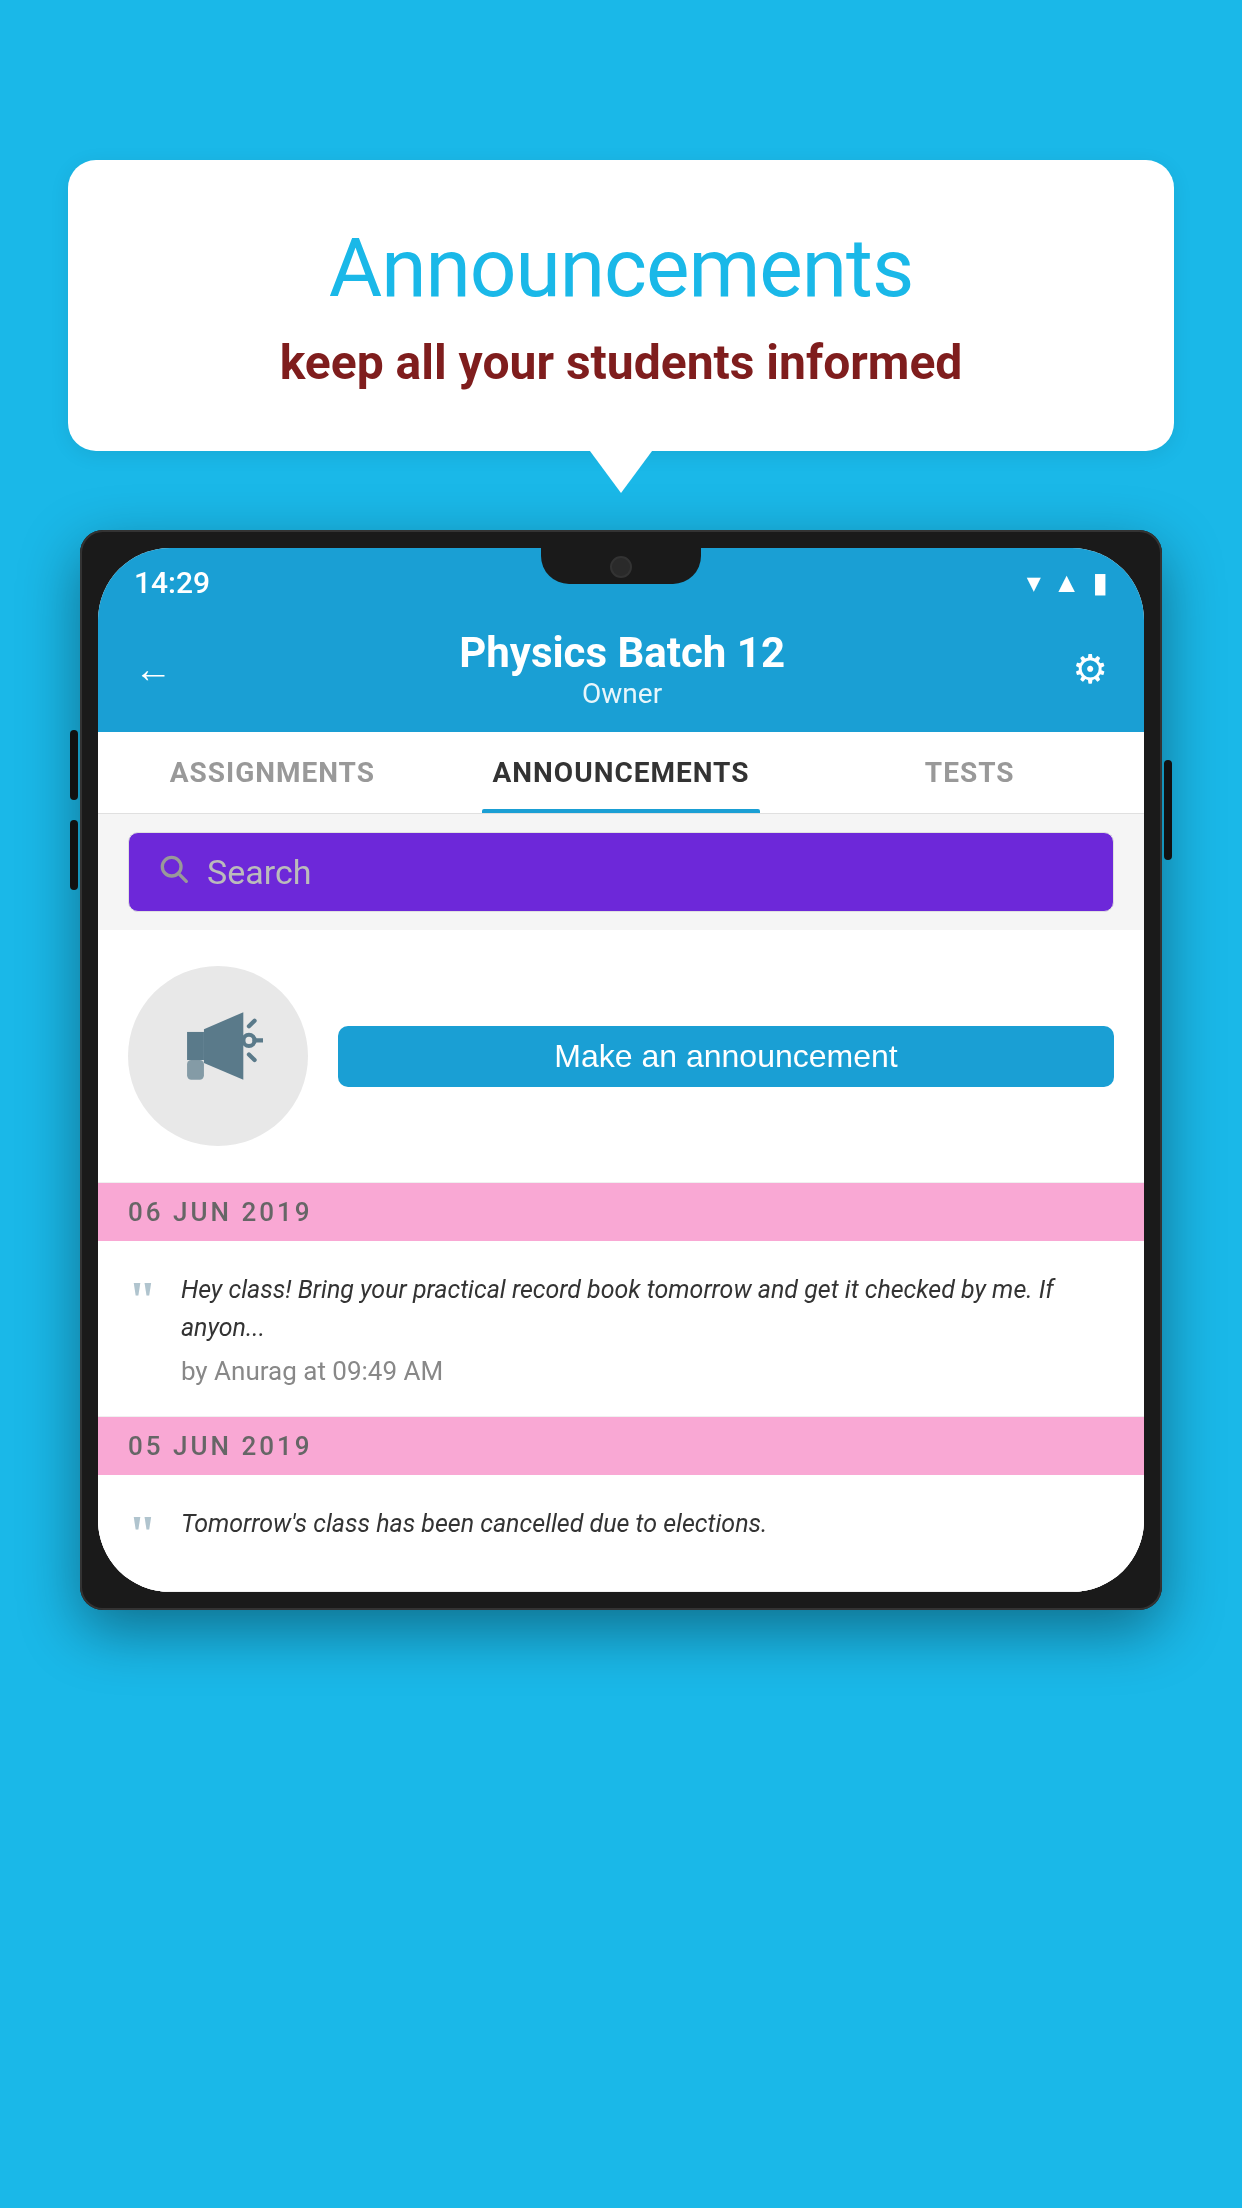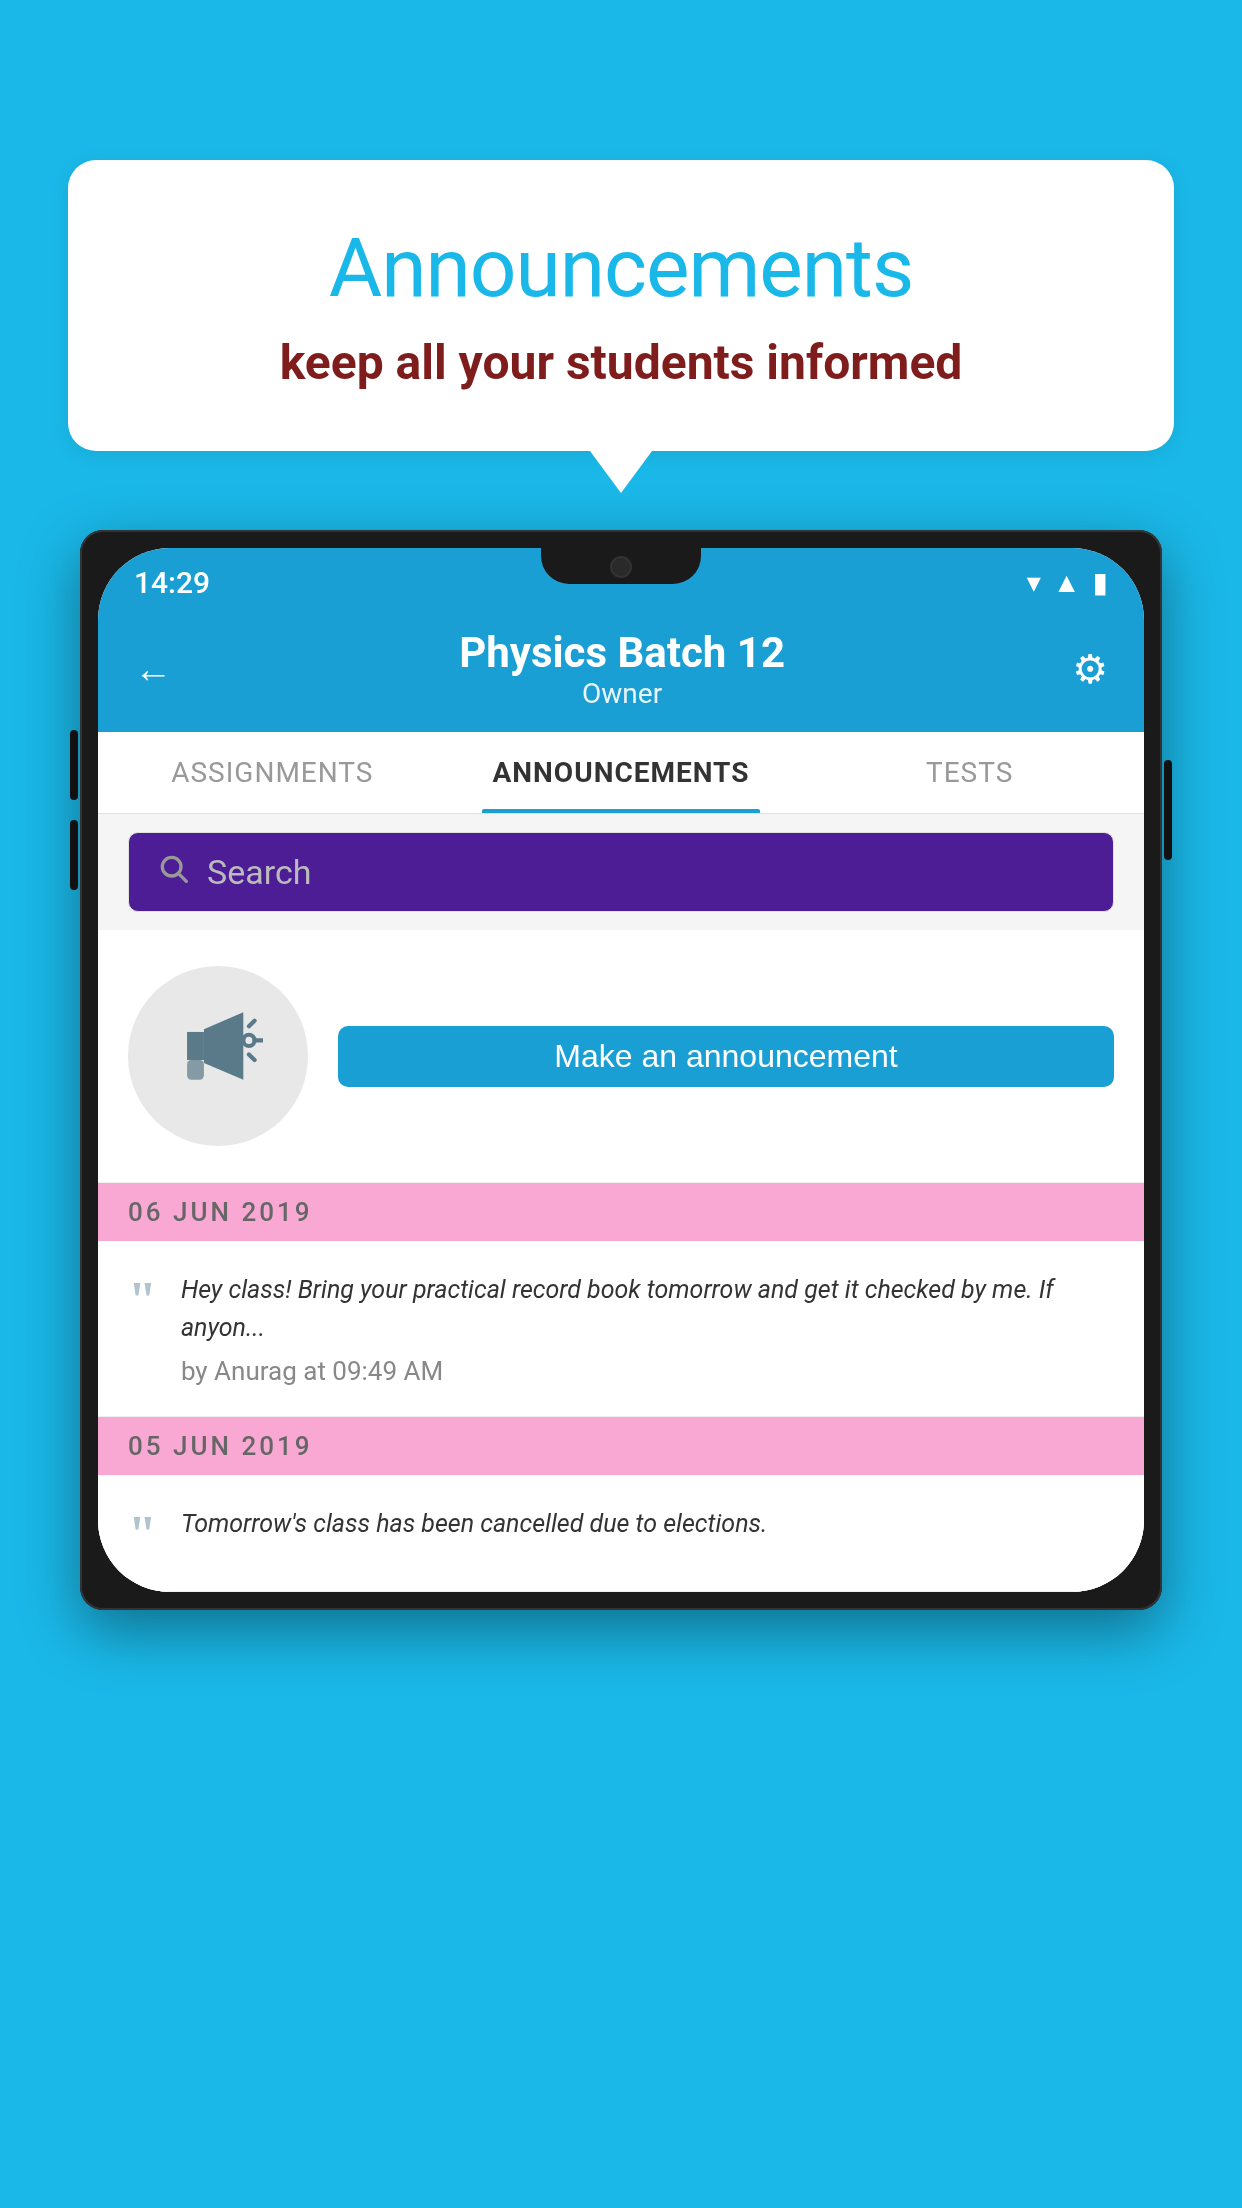--- a/index.html
+++ b/index.html
@@ -179,21 +179,21 @@
       background: #fff;
       display: flex;
       border-bottom: 1px solid #e0e0e0;
     }
 
     .tab-item {
       flex: 1;
       text-align: center;
       padding: 24px 10px;
       font-size: 28px;
-      font-weight: 400;
+      font-weight: 700;
       color: #999;
       letter-spacing: 1px;
       cursor: pointer;
       position: relative;
     }
 
     .tab-item.active {
       color: #333;
       font-weight: 700;
     }
@@ -209,21 +209,21 @@
       border-radius: 2px 2px 0 0;
     }
 
     
     .search-container {
       background: #f5f5f5;
       padding: 18px 30px;
     }
 
     .search-bar {
-      background: #4c1d95;
+      background: #6d28d9;
       border-radius: 10px;
       border: 1px solid #e0e0e0;
       display: flex;
       align-items: center;
       padding: 18px 28px;
       gap: 18px;
     }
 
     .search-icon-svg {
       color: #999;

